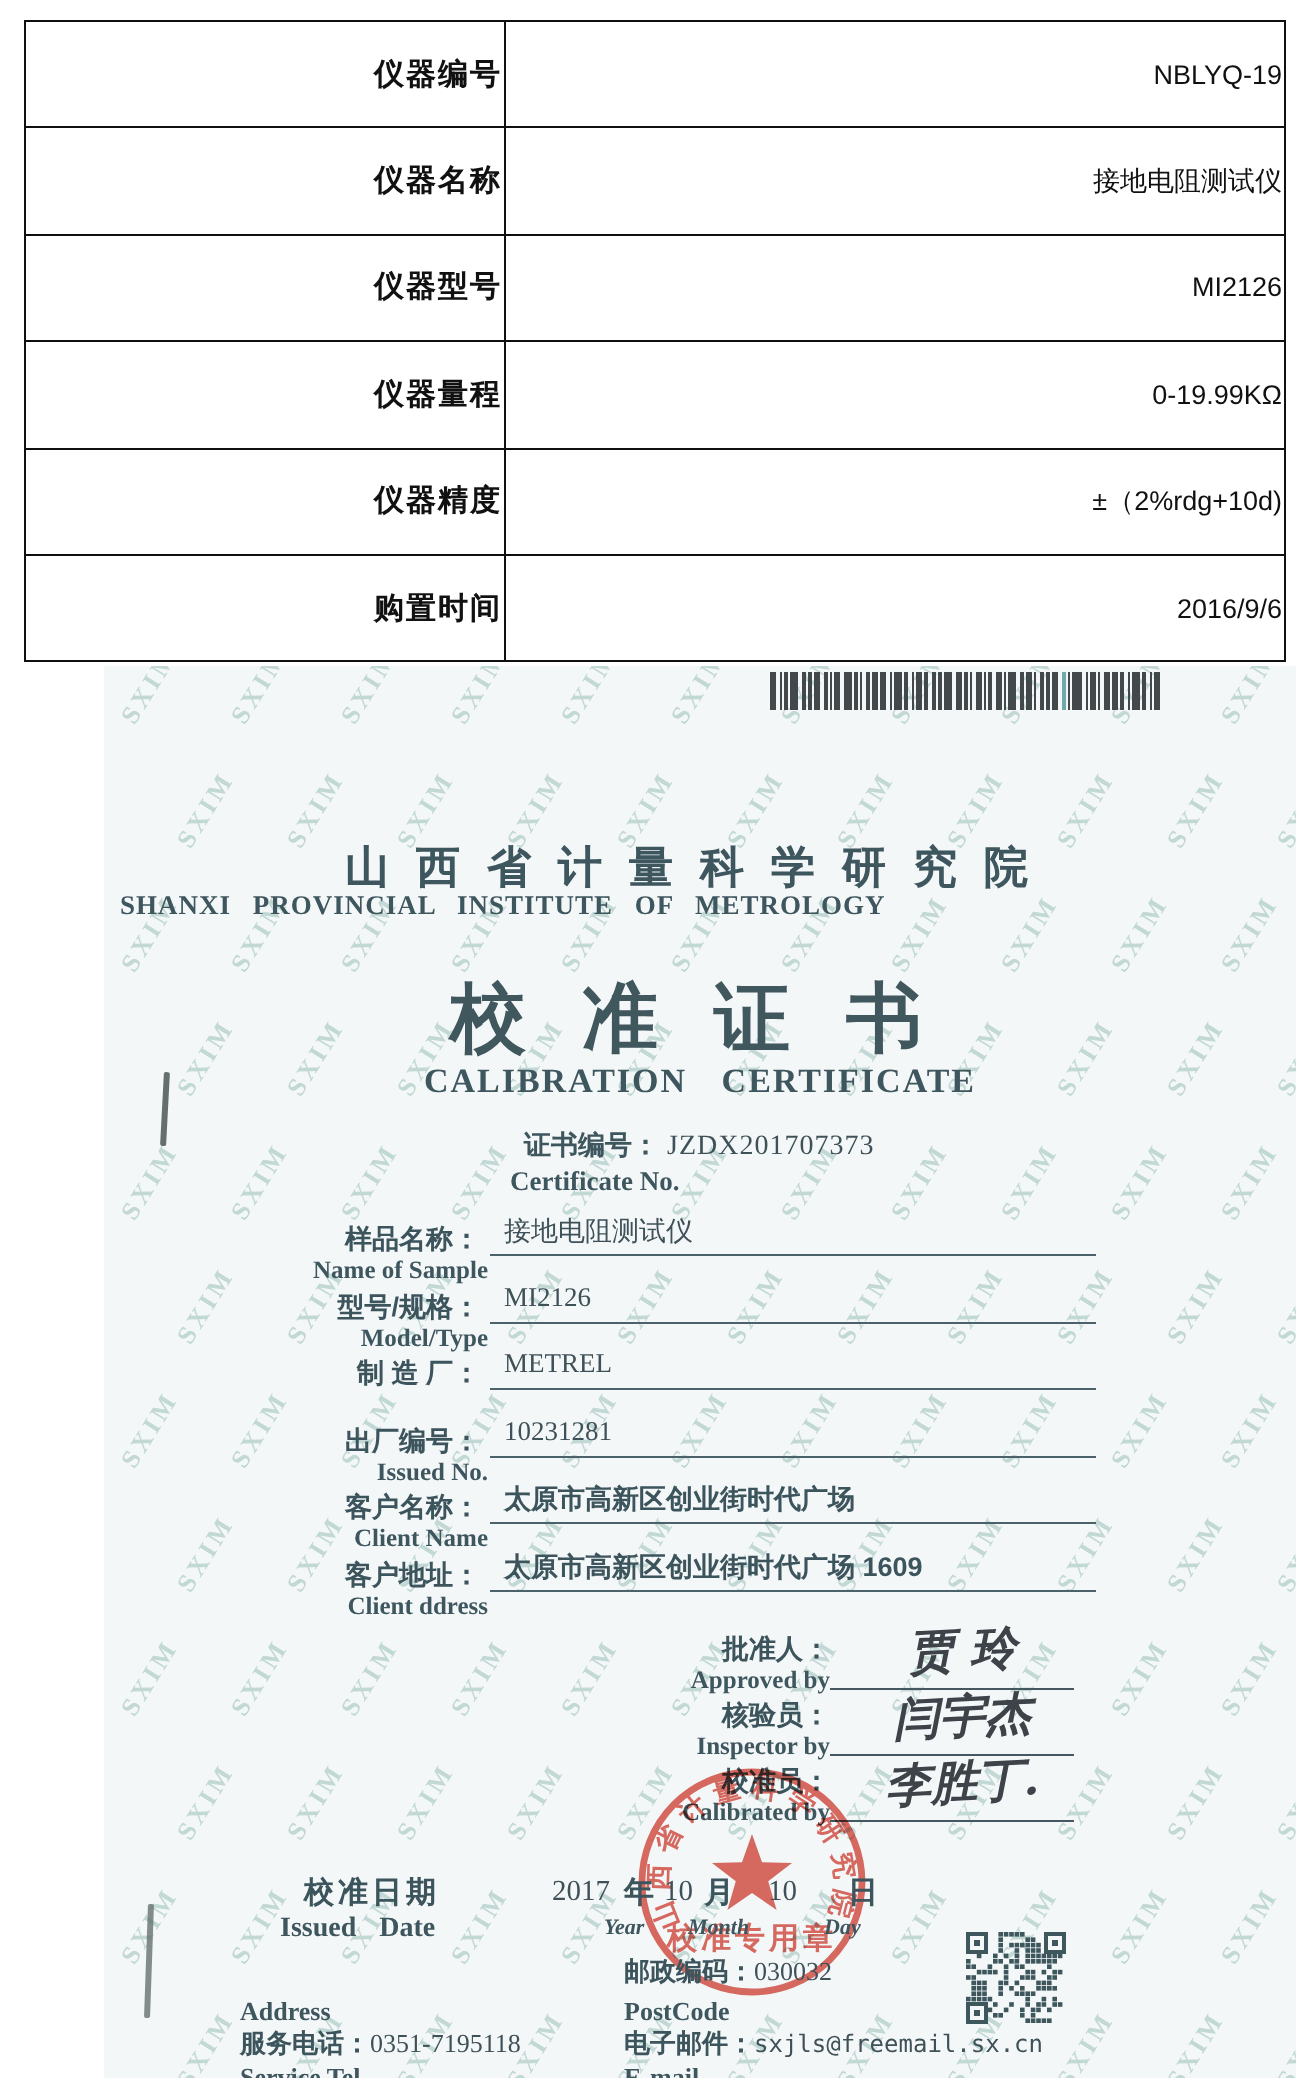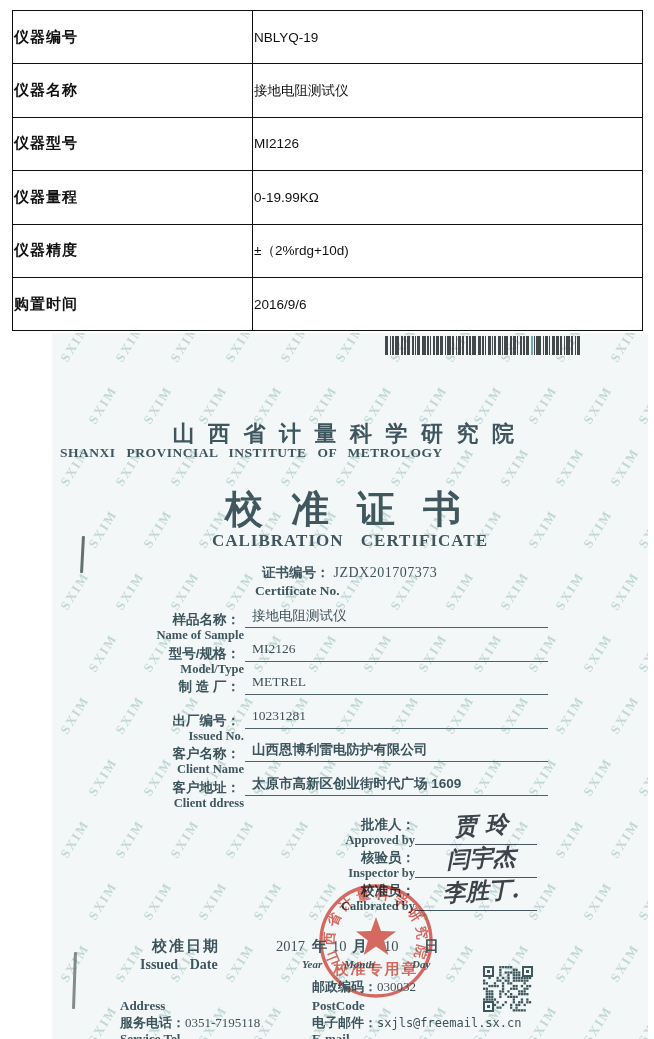--- a/index.html
+++ b/index.html
@@ -2,21 +2,21 @@
 <html><head>
 <meta charset="utf-8">
 <style>
   html,body{margin:0;padding:0;background:#fff;}
   .page{position:relative;width:654px;height:1039px;background:#fff;overflow:hidden;
         font-family:"Liberation Sans",sans-serif;}
   .abs{position:absolute;}
 
   
   .itable{position:absolute;left:12px;top:10px;width:631px;border-collapse:collapse;}
-  .itable td{border:1.7px solid #101010;height:50.4px;text-align:left;vertical-align:middle;
+  .itable td{border:1.7px solid #101010;height:50.4px;text-align:right;vertical-align:middle;
              background:#fff;color:#111;}
   .itable td.lab{width:237px;font-weight:bold;font-size:15px;letter-spacing:1px;}
   .itable td.val{font-size:13.5px;}
 
   
   .cert{position:absolute;left:52px;top:333px;width:596px;height:706px;background:#f4f7f8;overflow:hidden;}
   .wm{position:absolute;transform:rotate(-58deg);font-family:"Liberation Serif",serif;
       font-weight:bold;font-size:13px;letter-spacing:2px;color:rgba(142,185,176,.5);user-select:none;}
   .ink{color:#3e565e;}
   .cn{font-family:"Liberation Sans",sans-serif;}
@@ -316,21 +316,21 @@
       <div class="f-line serifv">METREL</div>
     </div>
     <div class="frow" style="top:379px">
       <div class="f-cn">出厂编号：</div>
       <div class="f-en en">Issued No.</div>
       <div class="f-line serifv">10231281</div>
     </div>
     <div class="frow" style="top:412px">
       <div class="f-cn">客户名称：</div>
       <div class="f-en en">Client Name</div>
-      <div class="f-line cn" style="color:#3c545c;font-weight:bold">山西恩博利雷电防护有限公司</div>
+      <div class="f-line cn" style="color:#3c545c;font-weight:bold">太原市高新区创业街时代广场</div>
     </div>
     <div class="frow" style="top:446px">
       <div class="f-cn">客户地址：</div>
       <div class="f-en en">Client  ddress</div>
       <div class="f-line cn" style="color:#3c545c;font-weight:bold">太原市高新区创业街时代广场 1609</div>
     </div>
 
     <div class="arow" style="top:483px">
       <div class="a-cn">批准人：</div>
       <div class="a-en en">Approved by</div>

